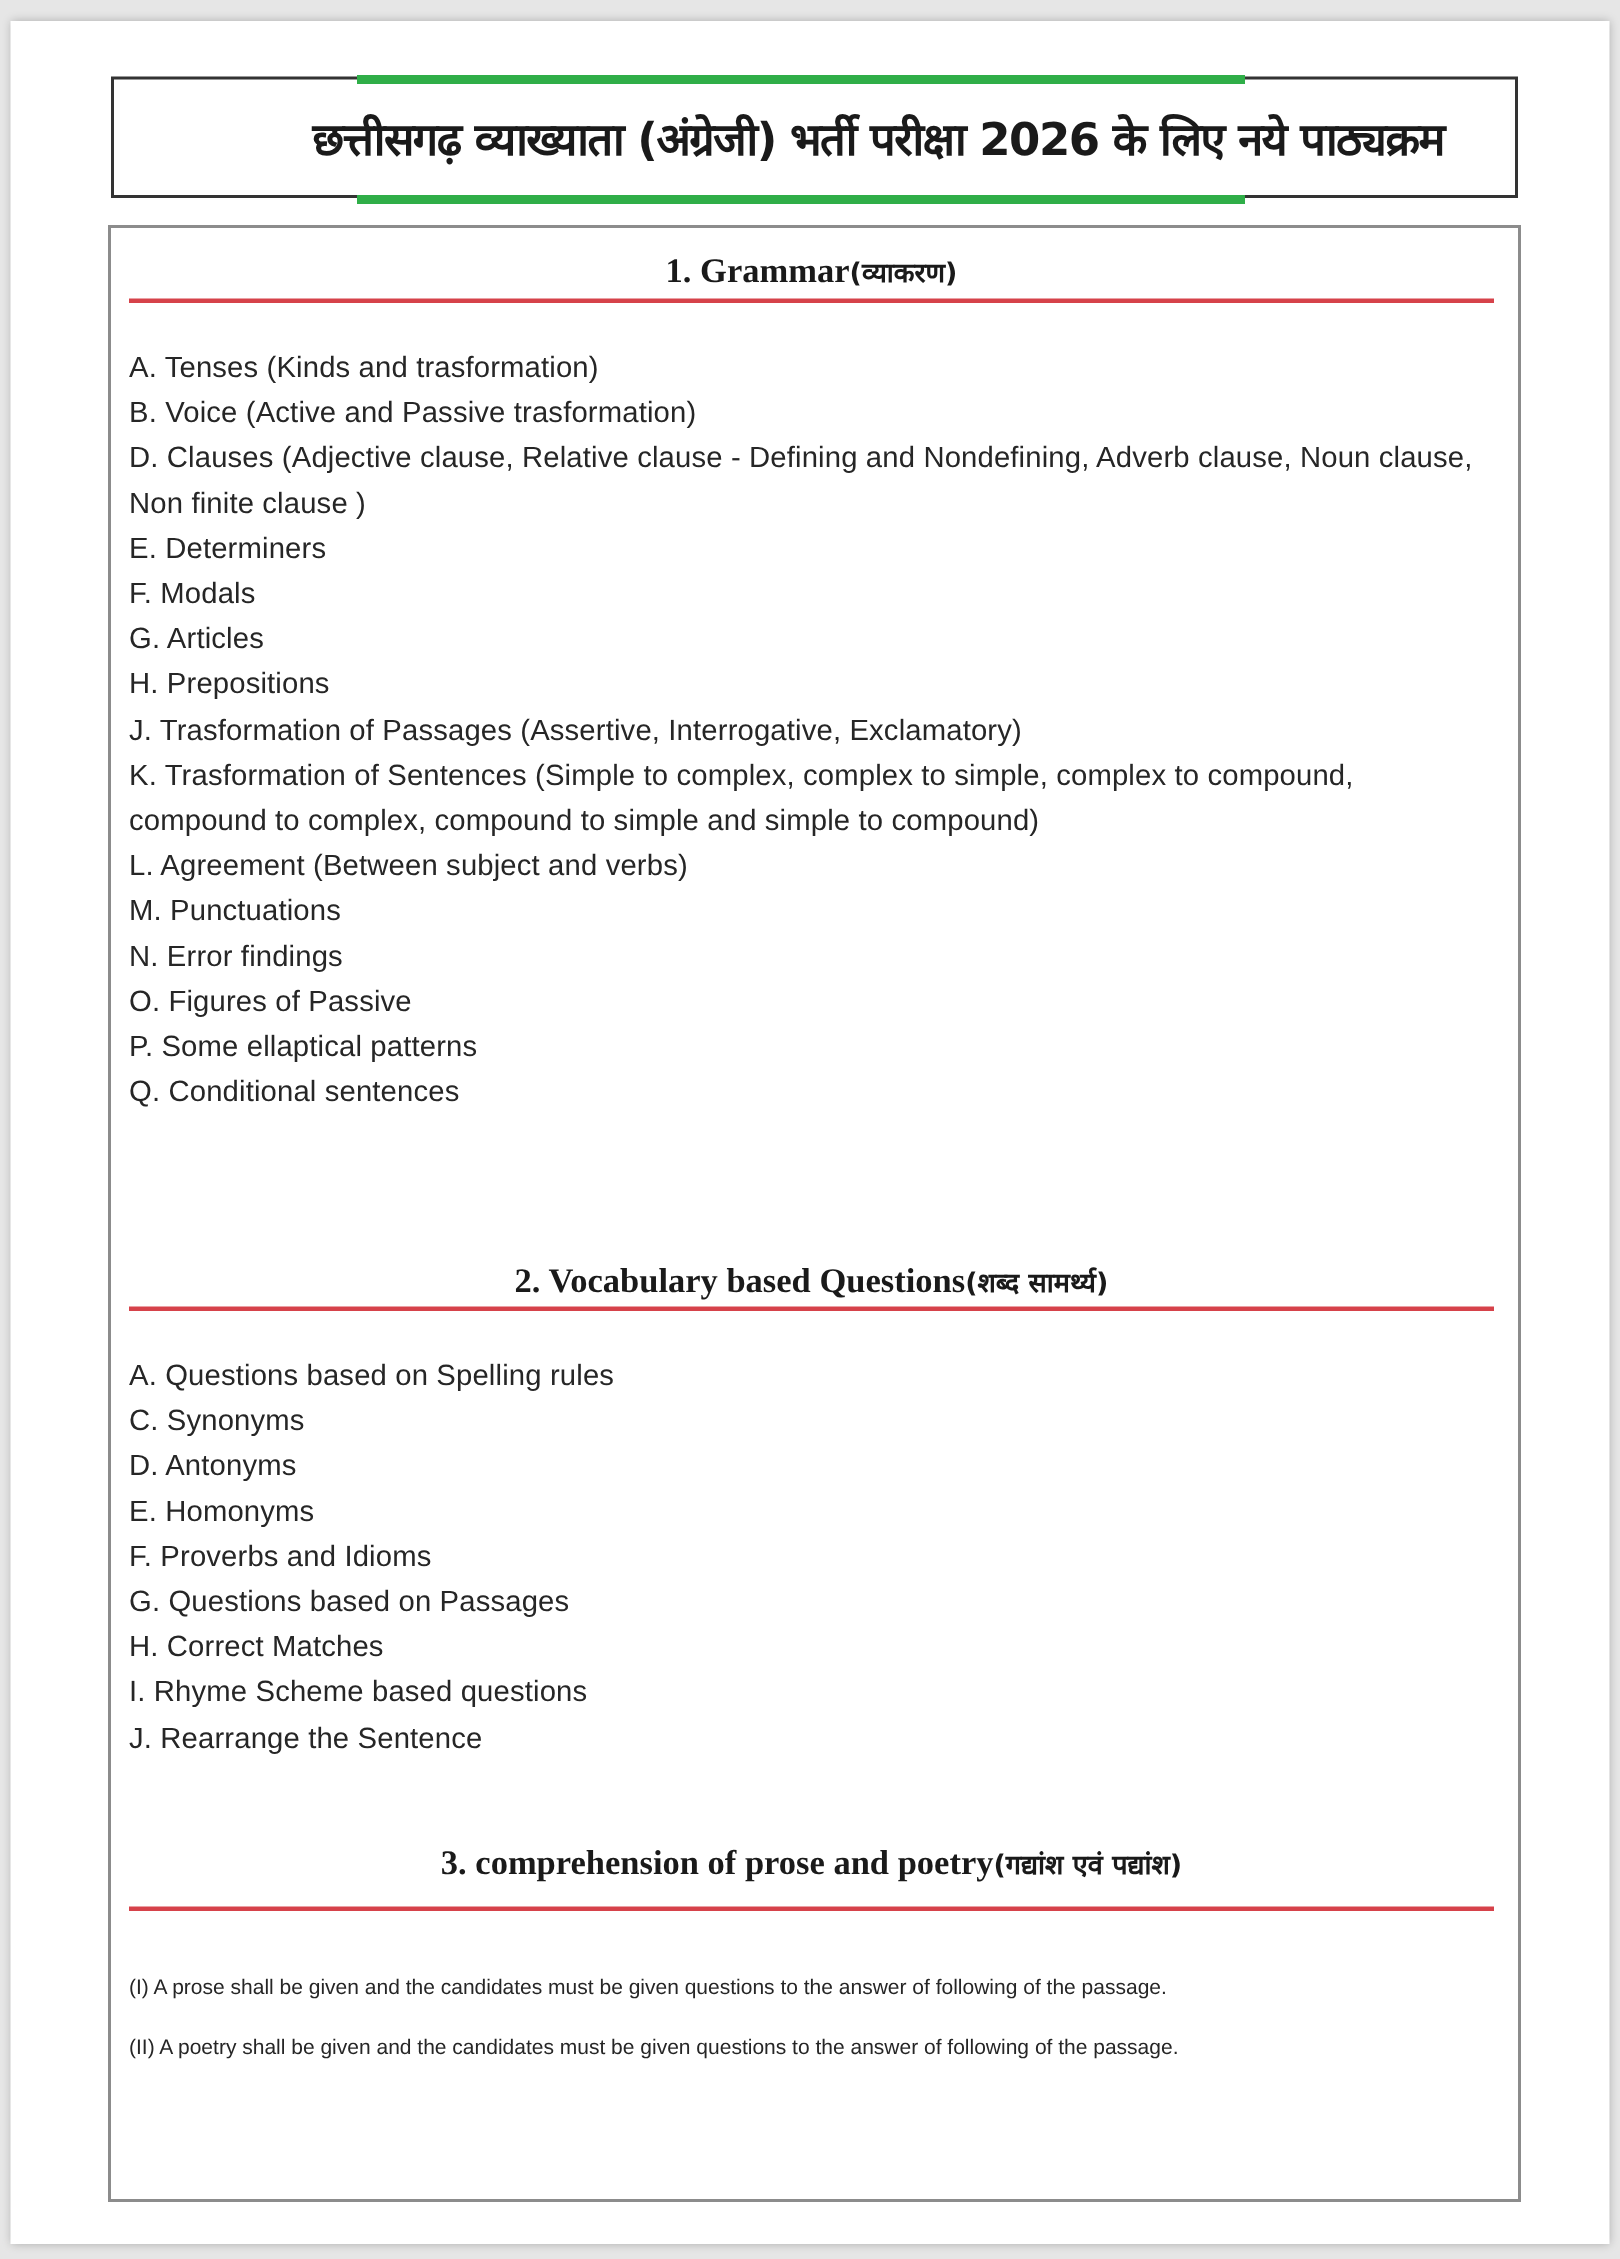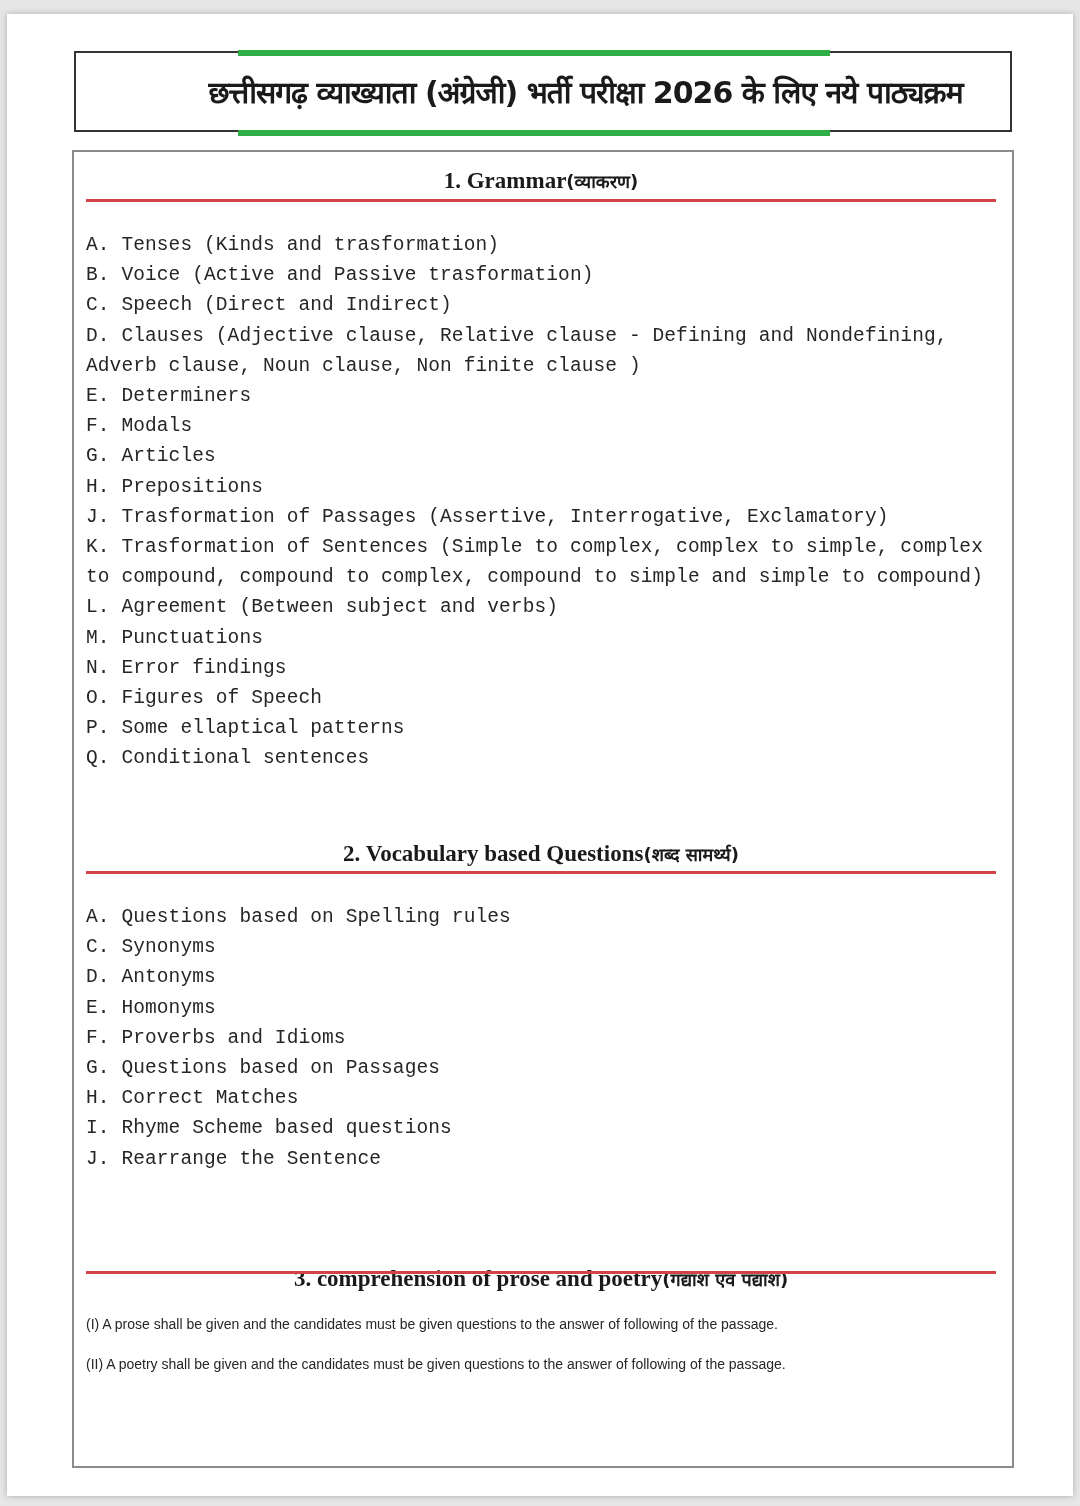--- a/index.html
+++ b/index.html
@@ -37,21 +37,21 @@
     position: absolute; left: 86px; width: 910px; text-align: center;
     font-family: "Liberation Serif", serif; font-weight: bold;
     font-size: 23px; color: #1a1a1a;
   }
   .section-head .hi { font-family: "DejaVu Sans", sans-serif; font-size: 18px; }
   .section-rule {
     position: absolute; left: 86px; width: 910px; height: 3px; background: #d6424a;
   }
   .list {
     position: absolute; left: 86px; width: 912px; margin: 0; padding: 0; list-style: none;
-    font-family: Liberation Mono, monospace; font-size: 19.5px; color: #262626;
+    font-family: Liberation Sans, sans-serif; font-size: 19.5px; color: #262626;
     line-height: 30.2px; letter-spacing: 0.1px;
   }
   .list li { margin: 0; padding: 0; }
   .paras {
     position: absolute; left: 86px; width: 912px;
     font-family: Liberation Sans, sans-serif; font-size: 14px; color: #262626;
     line-height: 40px; text-align: justify;
   }
   .paras p { margin: 0; }
 </style>
@@ -67,52 +67,51 @@
 
 <div class="content-box"></div>
 
 <div class="section-head" style="top:168px;">
   <span>1. Grammar</span><span class="hi">(व्याकरण)</span>
 </div>
 <div class="section-rule" style="top:199px;"></div>
 <ul class="list" style="top:230px;">
   <li>A. Tenses (Kinds and trasformation)</li>
   <li>B. Voice (Active and Passive trasformation)</li>
-  <li>C. Speech (Direct and Indirect)</li>
   <li>D. Clauses (Adjective clause, Relative clause - Defining and Nondefining, Adverb clause, Noun clause, Non finite clause )</li>
   <li>E. Determiners</li>
   <li>F. Modals</li>
   <li>G. Articles</li>
   <li>H. Prepositions</li>
   <li>J. Trasformation of Passages (Assertive, Interrogative, Exclamatory)</li>
   <li>K. Trasformation of Sentences (Simple to complex, complex to simple, complex to compound, compound to complex, compound to simple and simple to compound)</li>
   <li>L. Agreement (Between subject and verbs)</li>
   <li>M. Punctuations</li>
   <li>N. Error findings</li>
-  <li>O. Figures of Speech</li>
+  <li>O. Figures of Passive</li>
   <li>P. Some ellaptical patterns</li>
   <li>Q. Conditional sentences</li>
 </ul>
 
 <div class="section-head" style="top:841px;">
   <span>2. Vocabulary based Questions</span><span class="hi">(शब्द सामर्थ्य)</span>
 </div>
 <div class="section-rule" style="top:871px;"></div>
 <ul class="list" style="top:902px;">
   <li>A. Questions based on Spelling rules</li>
   <li>C. Synonyms</li>
   <li>D. Antonyms</li>
   <li>E. Homonyms</li>
   <li>F. Proverbs and Idioms</li>
   <li>G. Questions based on Passages</li>
   <li>H. Correct Matches</li>
   <li>I. Rhyme Scheme based questions</li>
   <li>J. Rearrange the Sentence</li>
 </ul>
 
-<div class="section-head" style="top:1266px;">
+<div class="section-head" style="top:1229px;">
   <span>3. comprehension of prose and poetry</span><span class="hi">(गद्यांश एवं पद्यांश)</span>
 </div>
 <div class="section-rule" style="top:1271px;"></div>
 <div class="paras" style="top:1304px;">
   <p>(I) A prose shall be given and the candidates must be given questions to the answer of following of the passage.</p>
   <p>(II) A poetry shall be given and the candidates must be given questions to the answer of following of the passage.</p>
 </div>
 
 </body></html>

